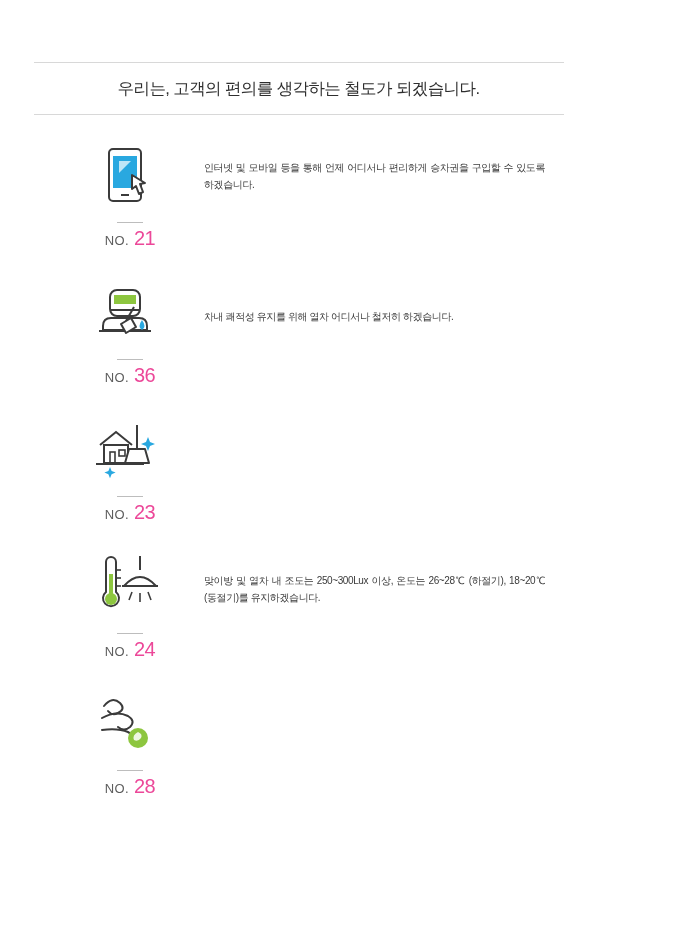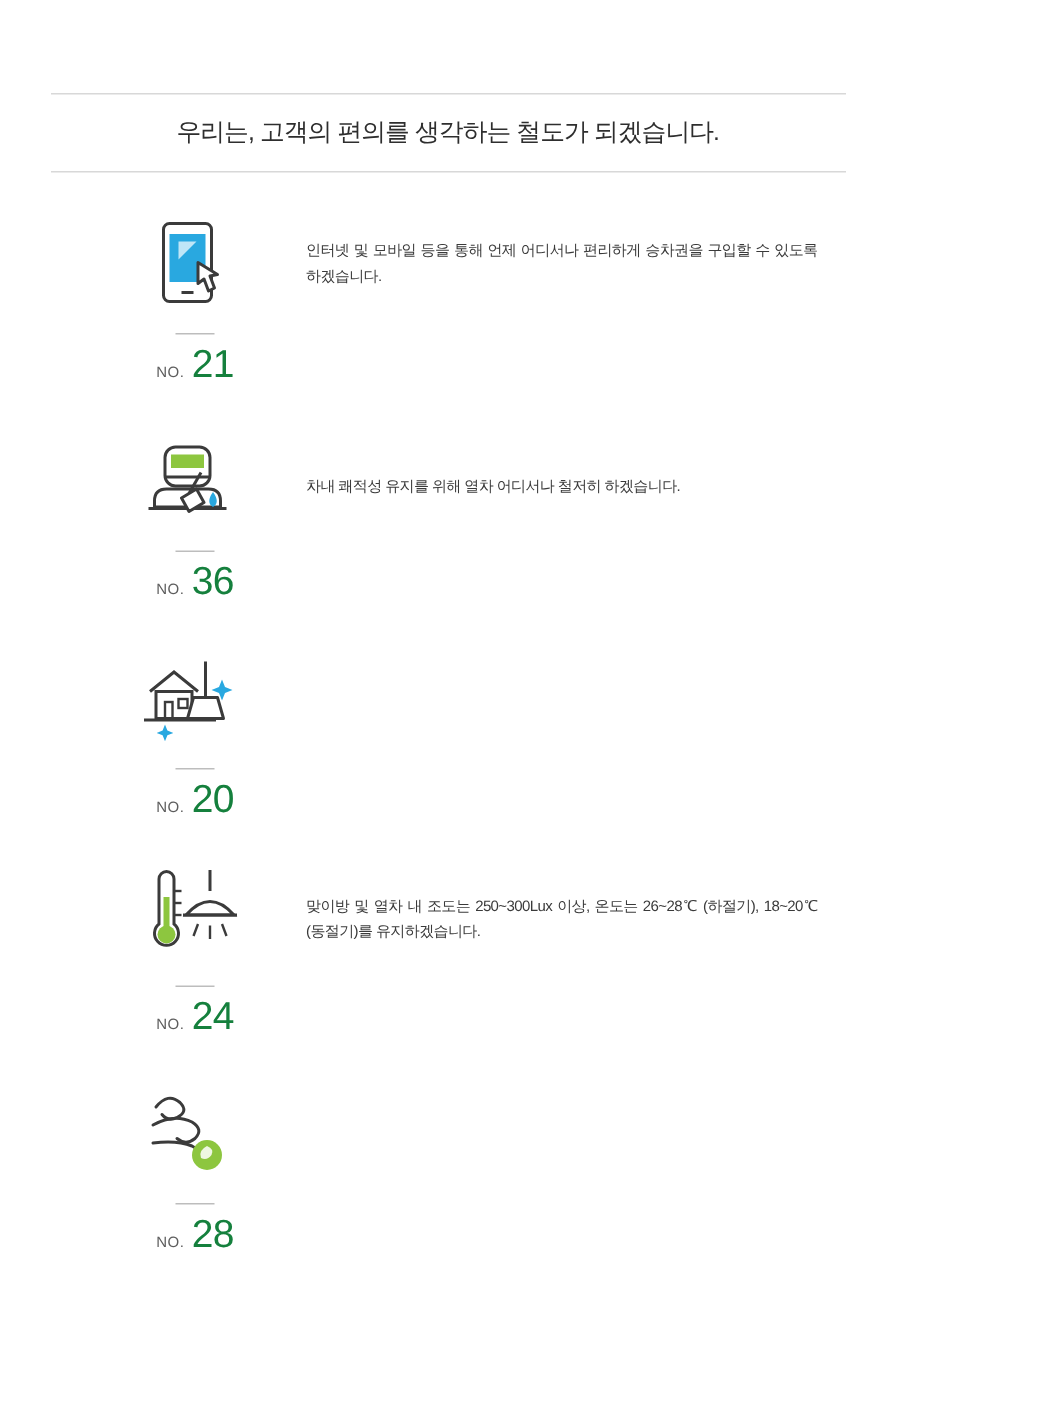--- a/index.html
+++ b/index.html
@@ -74,27 +74,27 @@
     background: #bdbdbd;
     margin: 7px auto 4px auto;
   }
   .num-line {
     display: flex;
     align-items: baseline;
     justify-content: center;
     gap: 5px;
   }
   .num-no {
-    font-size: 10px;
+    font-size: 13px;
     color: #5d5d5d;
     letter-spacing: 0.3px;
   }
   .num-val {
-    font-size: 26px;
-    color: #15803d;
+    font-size: 20px;
+    color: #ec4899;
     letter-spacing: -0.5px;
   }
 
   .text {
     flex: 1 1 auto;
     padding-left: 22px;
     padding-right: 52px;
     font-size: 10px;
     line-height: 1.75;
     color: #3a3a3a;
@@ -174,21 +174,21 @@
             <line x1="4" y1="45" x2="52" y2="45" stroke="#3b3b3b" stroke-width="2"></line>
             <line x1="45" y1="6" x2="45" y2="30" stroke="#3b3b3b" stroke-width="2"></line>
             <path d="M37 30 h16 l4 14 h-24 z" fill="#ffffff" stroke="#3b3b3b" stroke-width="2" stroke-linejoin="round"></path>
             <path d="M56 18 l2 5 l5 2 l-5 2 l-2 5 l-2 -5 l-5 -2 l5 -2 z" fill="#29a8e0"></path>
             <path d="M18 48 l1.6 4 l4 1.6 l-4 1.6 l-1.6 4 l-1.6 -4 l-4 -1.6 l4 -1.6 z" fill="#29a8e0"></path>
           </svg>
         </div>
         <div class="num-rule"></div>
         <div class="num-line">
           <span class="num-no">NO.</span>
-          <span class="num-val">20</span>
+          <span class="num-val">23</span>
         </div>
       </div>
     </li>
 
     <li class="item">
       <div class="badge">
         <div class="icon-box">
           <svg width="76" height="70" viewBox="0 0 76 70">
             <line x1="48" y1="2" x2="48" y2="16" stroke="#3b3b3b" stroke-width="2"></line>
             <path d="M32 32 q16 -18 32 0 z" fill="none" stroke="#3b3b3b" stroke-width="2"></path>

